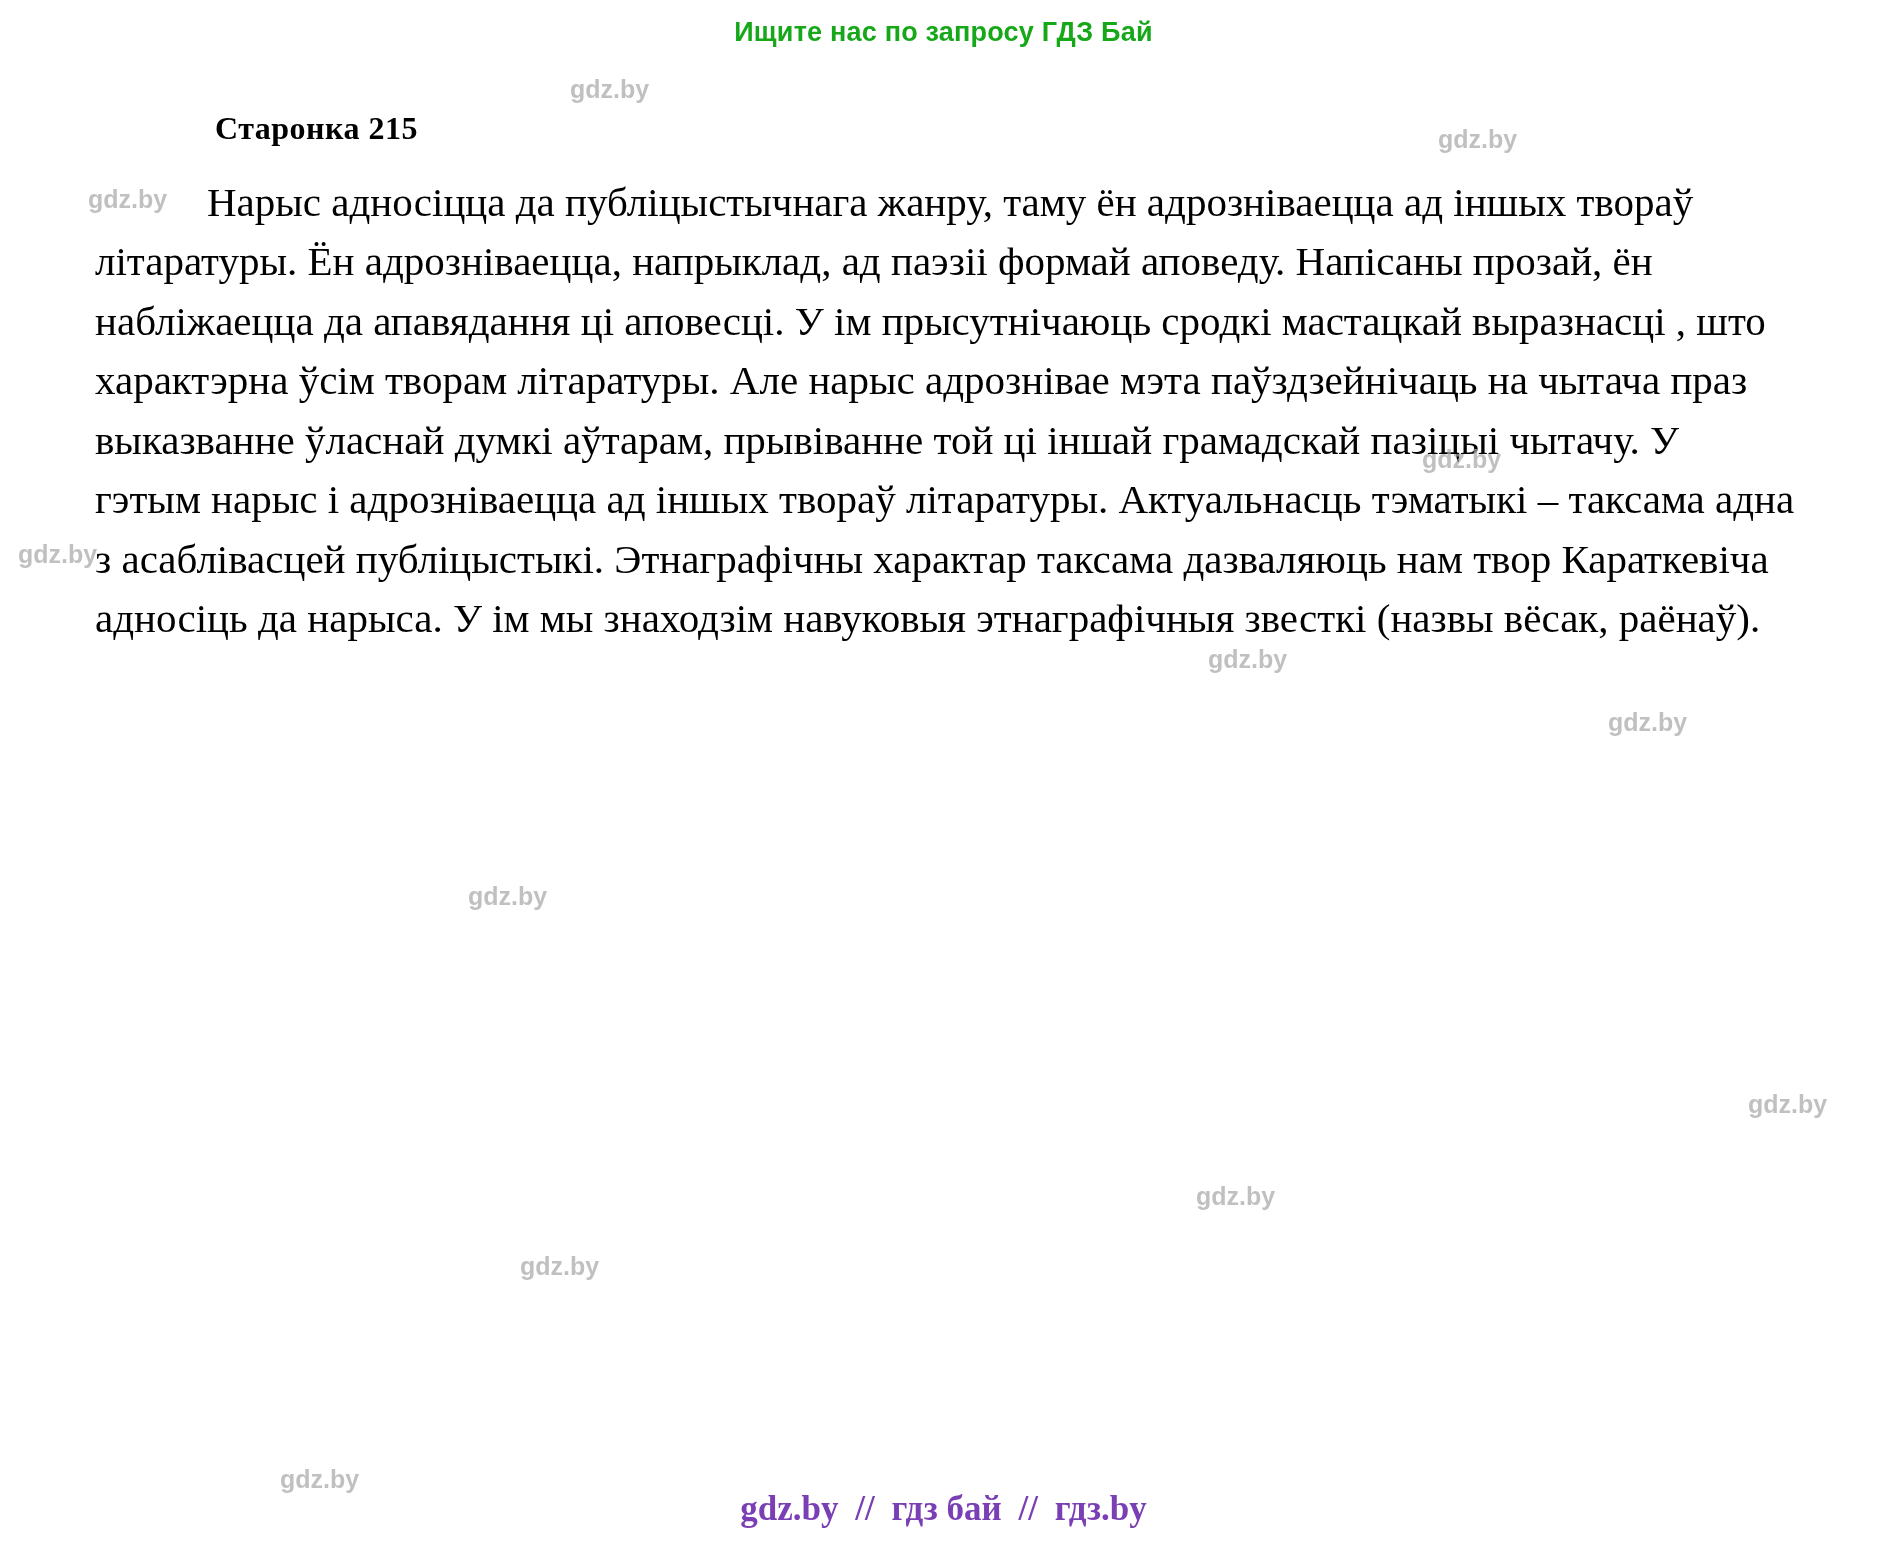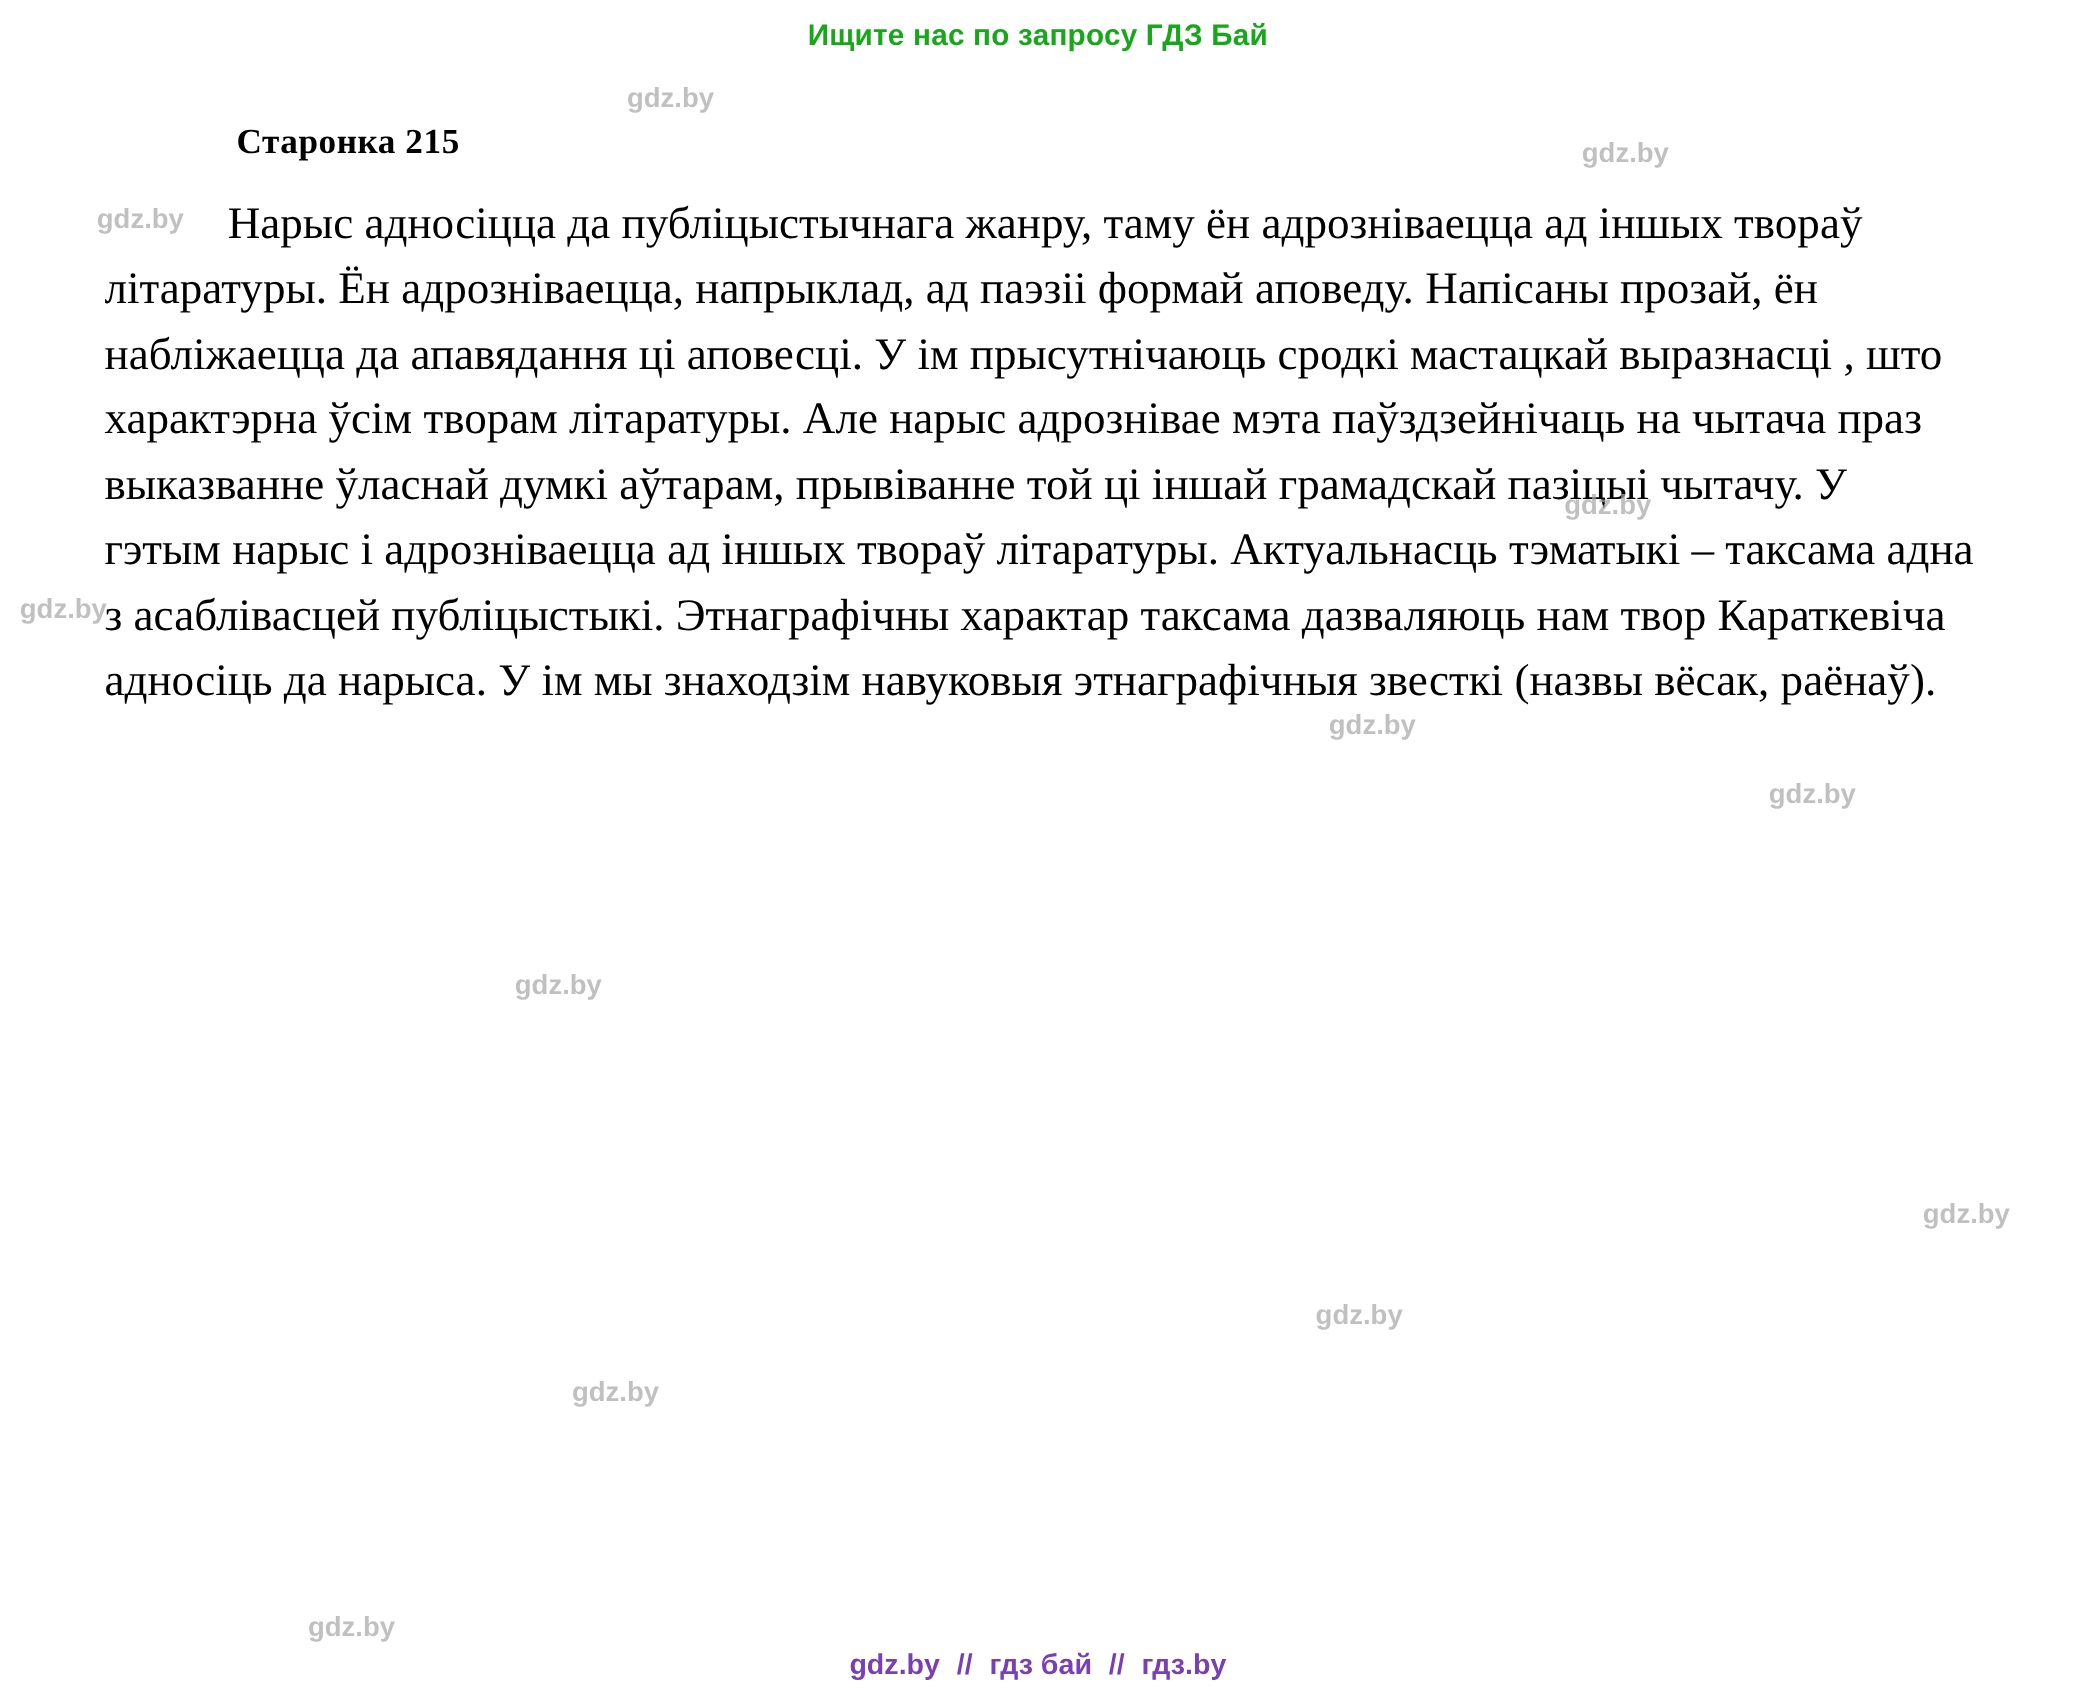--- a/index.html
+++ b/index.html
@@ -75,22 +75,22 @@
     user-select: none;
   }
 
   
   .footer {
     position: absolute;
     bottom: 14px;
     left: 0;
     width: 100%;
     text-align: center;
-    font-family: Liberation Sans, sans-serif;
-    font-size: 26px;
+    font-family: Liberation Serif, serif;
+    font-size: 35px;
     font-weight: bold;
     color: #7a3fb5;
   }
   .footer .sep {
     color: #7a3fb5;
     margin: 0 8px;
     font-weight: bold;
   }
   .footer a {
     color: #7a3fb5;

